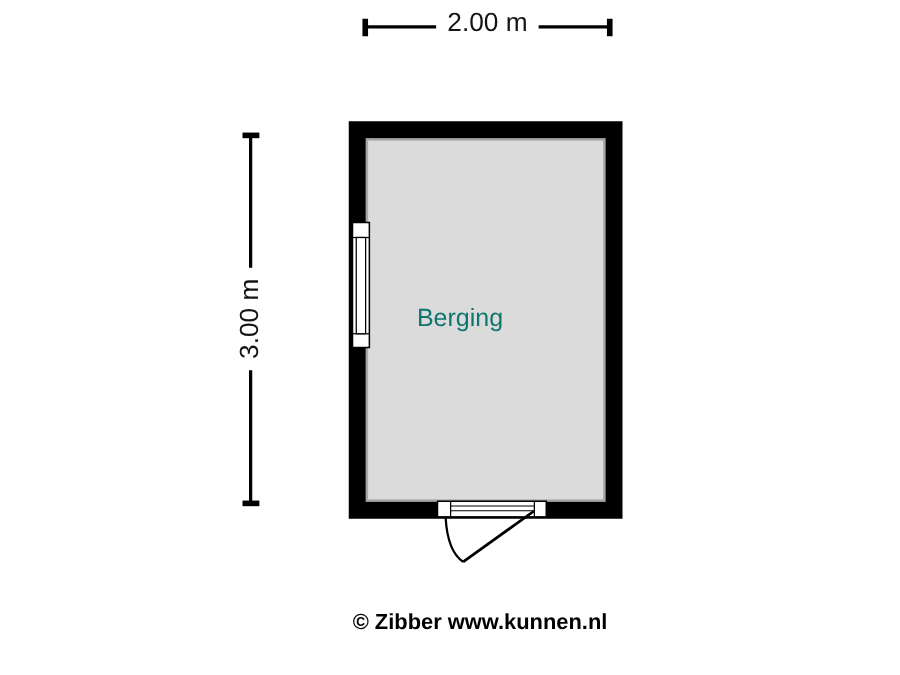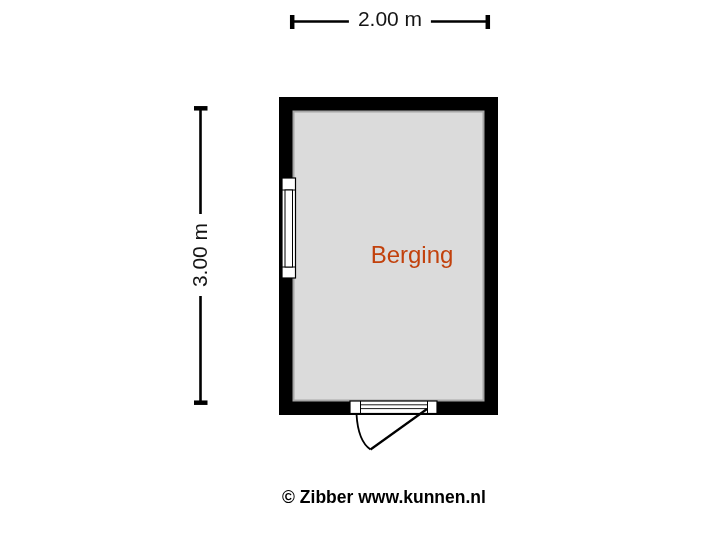--- a/index.html
+++ b/index.html
@@ -28,24 +28,24 @@
   .dim-label.horizontal {
     left: 366px; top: 19px;
     transform: translate(-50%, -50%);
   }
   .dim-label.vertical {
     left: 176px; top: 255px;
     transform: translate(-50%, -50%) rotate(-90deg);
   }
   .room-label {
     position: absolute;
-    left: 388px; top: 255px;
+    left: 344px; top: 255px;
     transform: translate(-50%, -50%);
-    font-size: 24px;
-    color: #c2410c;
+    font-size: 20px;
+    color: #0f766e;
     white-space: nowrap;
   }
   .footer {
     position: absolute;
     left: 0; top: 486px;
     width: 720px;
     text-align: center;
     font-size: 17.5px;
     font-weight: bold;
     line-height: 23px;

